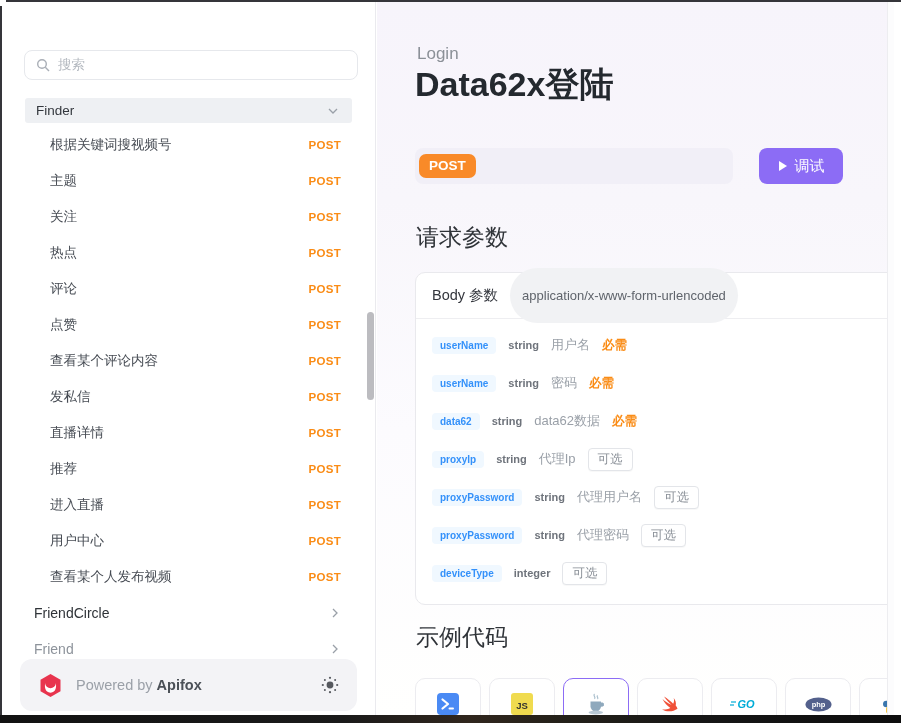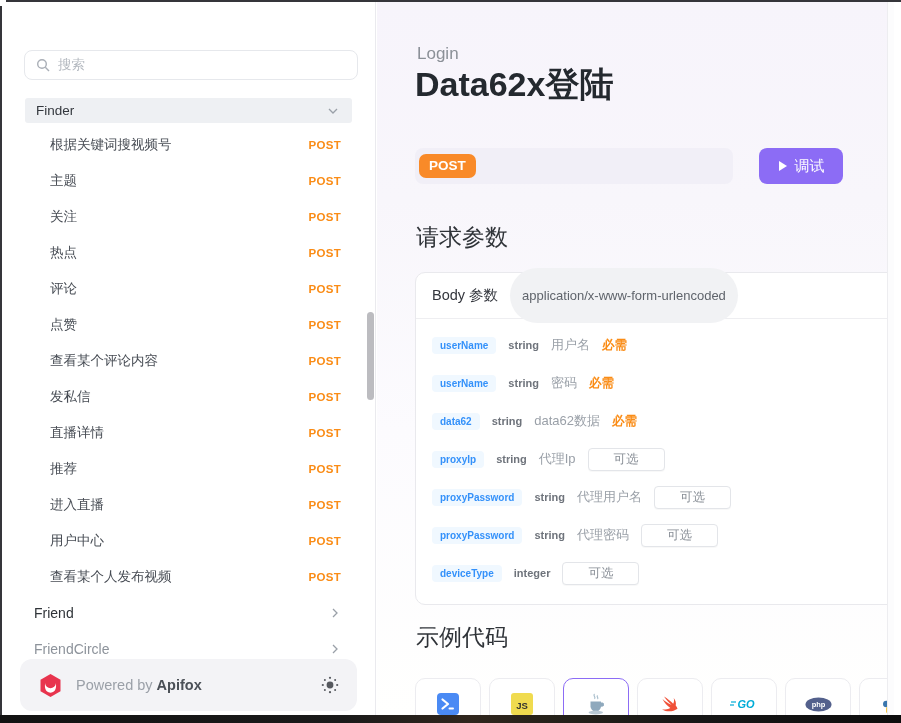--- a/index.html
+++ b/index.html
@@ -71,21 +71,21 @@
                  border-bottom:1px solid #eeeef1; }
   .body-label { font-size:14.5px; color:#33363d; font-weight:500; }
   .ct-pill { background:#f1f2f4; border-radius:999px; padding:20px 12px; font-size:13px; color:#5f646b; }
   .param-rows { padding:7px 16px 0; }
   .param-row { height:38px; display:flex; align-items:center; gap:12px; }
   .param-name { background:#f0f8ff; color:#3491fa; font-size:10px; font-weight:600;
                 padding:3px 8px; border-radius:4px; }
   .param-type { font-size:11px; color:#6e737b;font-weight:bold; }
   .param-desc { font-size:13px; color:#9aa0a8; }
   .badge-req { color:#fa8c16; font-size:12.5px; font-weight:600; }
-  .badge-opt { border:1px solid #e3e5e9; border-radius:4px; padding:2px 25px; font-size:12.5px;
+  .badge-opt { border:1px solid #e3e5e9; border-radius:4px; padding:2px 9px; font-size:12.5px;
                color:#878d95; background:#fff; box-shadow:0 1px 1px rgba(0,0,0,.03); }
   .lang-row { position:absolute; left:38px; top:678px; display:flex; gap:8px; }
   .lang-card { width:66px; height:52px; background:#fff; border:1px solid #ececf0; border-radius:10px;
                display:flex; align-items:center; justify-content:center; cursor:pointer; }
   .lang-card.selected { border-color:#8c6cf5; }
 </style>
 </head>
 <body>
 
 <div class="screen">
@@ -162,29 +162,29 @@
           <span class="api-method">POST</span>
         </div>
         <div class="api-item">
           <span class="api-label">查看某个人发布视频</span>
           <span class="api-method">POST</span>
         </div>
       </div>
 
     <div class="collapsed-groups">
         <div class="cg-row">
-          <span class="cg-label">Friend</span>
+          <span class="cg-label">FriendCircle</span>
           <span style="display: flex;">
             <svg width="6" height="10" viewBox="0 0 6 10">
               <path d="M1 1l4 4-4 4" stroke="#9aa0a8" stroke-width="1.3" fill="none"></path>
             </svg>
           </span>
         </div>
         <div class="cg-row">
-          <span class="cg-label">FriendCircle</span>
+          <span class="cg-label">Friend</span>
           <span style="display: flex;">
             <svg width="6" height="10" viewBox="0 0 6 10">
               <path d="M1 1l4 4-4 4" stroke="#9aa0a8" stroke-width="1.3" fill="none"></path>
             </svg>
           </span>
         </div>
       </div>
 
     <div class="sb-scroll-thumb"></div>
 

